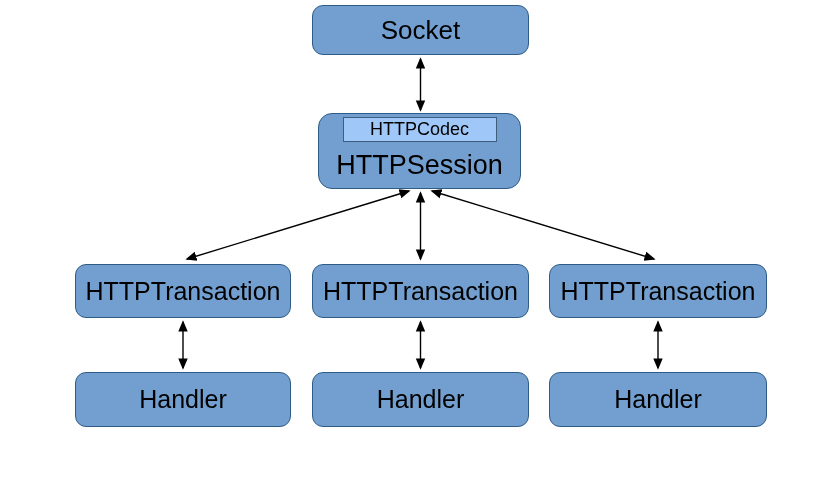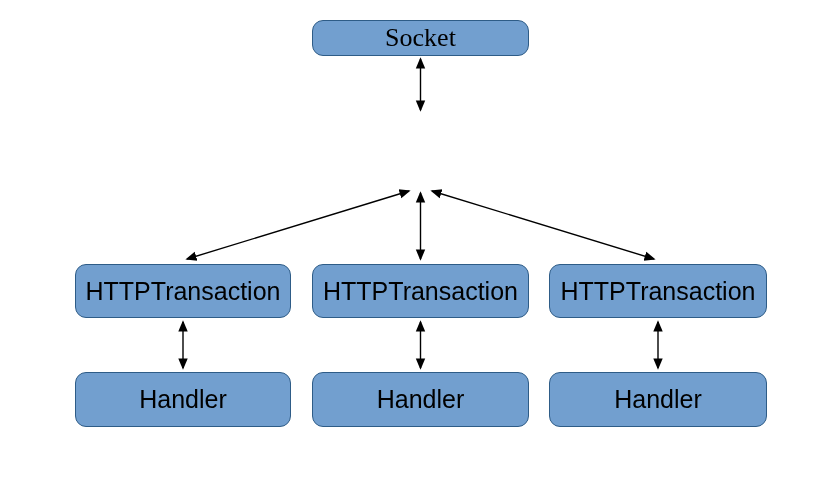--- a/index.html
+++ b/index.html
@@ -16,21 +16,21 @@
     position: absolute;
     background: var(--box-fill, #729fcf);
     border: 1.5px solid var(--box-border, #2e5c87);
     border-radius: 11px;
     display: flex;
     align-items: center;
     justify-content: center;
     box-sizing: border-box;
     text-align: center;
   }
-  .node-socket      { left: 312px; top: 20px;   width: 217px; height: 36px;  font-size: 26px; font-family: Liberation Serif, serif; }
+  .node-socket      { left: 312px; top: 5px;   width: 217px; height: 50px;  font-size: 26px; }
   .node-session     { left: 318px; top: 113px; width: 203px; height: 76px;
                       flex-direction: column; justify-content: flex-start; border-radius: 14px; }
   .codec {
     margin-top: 3px;
     width: 154px;
     height: 25px;
     background: var(--codec-fill, #9fc8f9);
     border: 1px solid var(--codec-border, #3f5e7e);
     display: flex;
     align-items: center;
@@ -64,20 +64,26 @@
 </style>
 </head>
 <body>
 
 <div class="canvas">
 
   <div class="node node-socket">
     <span>Socket</span>
   </div>
 
+  <div class="node node-session">
+    <div class="codec">
+      <span>HTTPCodec</span>
+    </div>
+    <div class="session-label">HTTPSession</div>
+  </div>
 
   <div class="node node-t1">
     <span>HTTPTransaction</span>
   </div>
   <div class="node node-t2">
     <span>HTTPTransaction</span>
   </div>
   <div class="node node-t3">
     <span>HTTPTransaction</span>
   </div>

